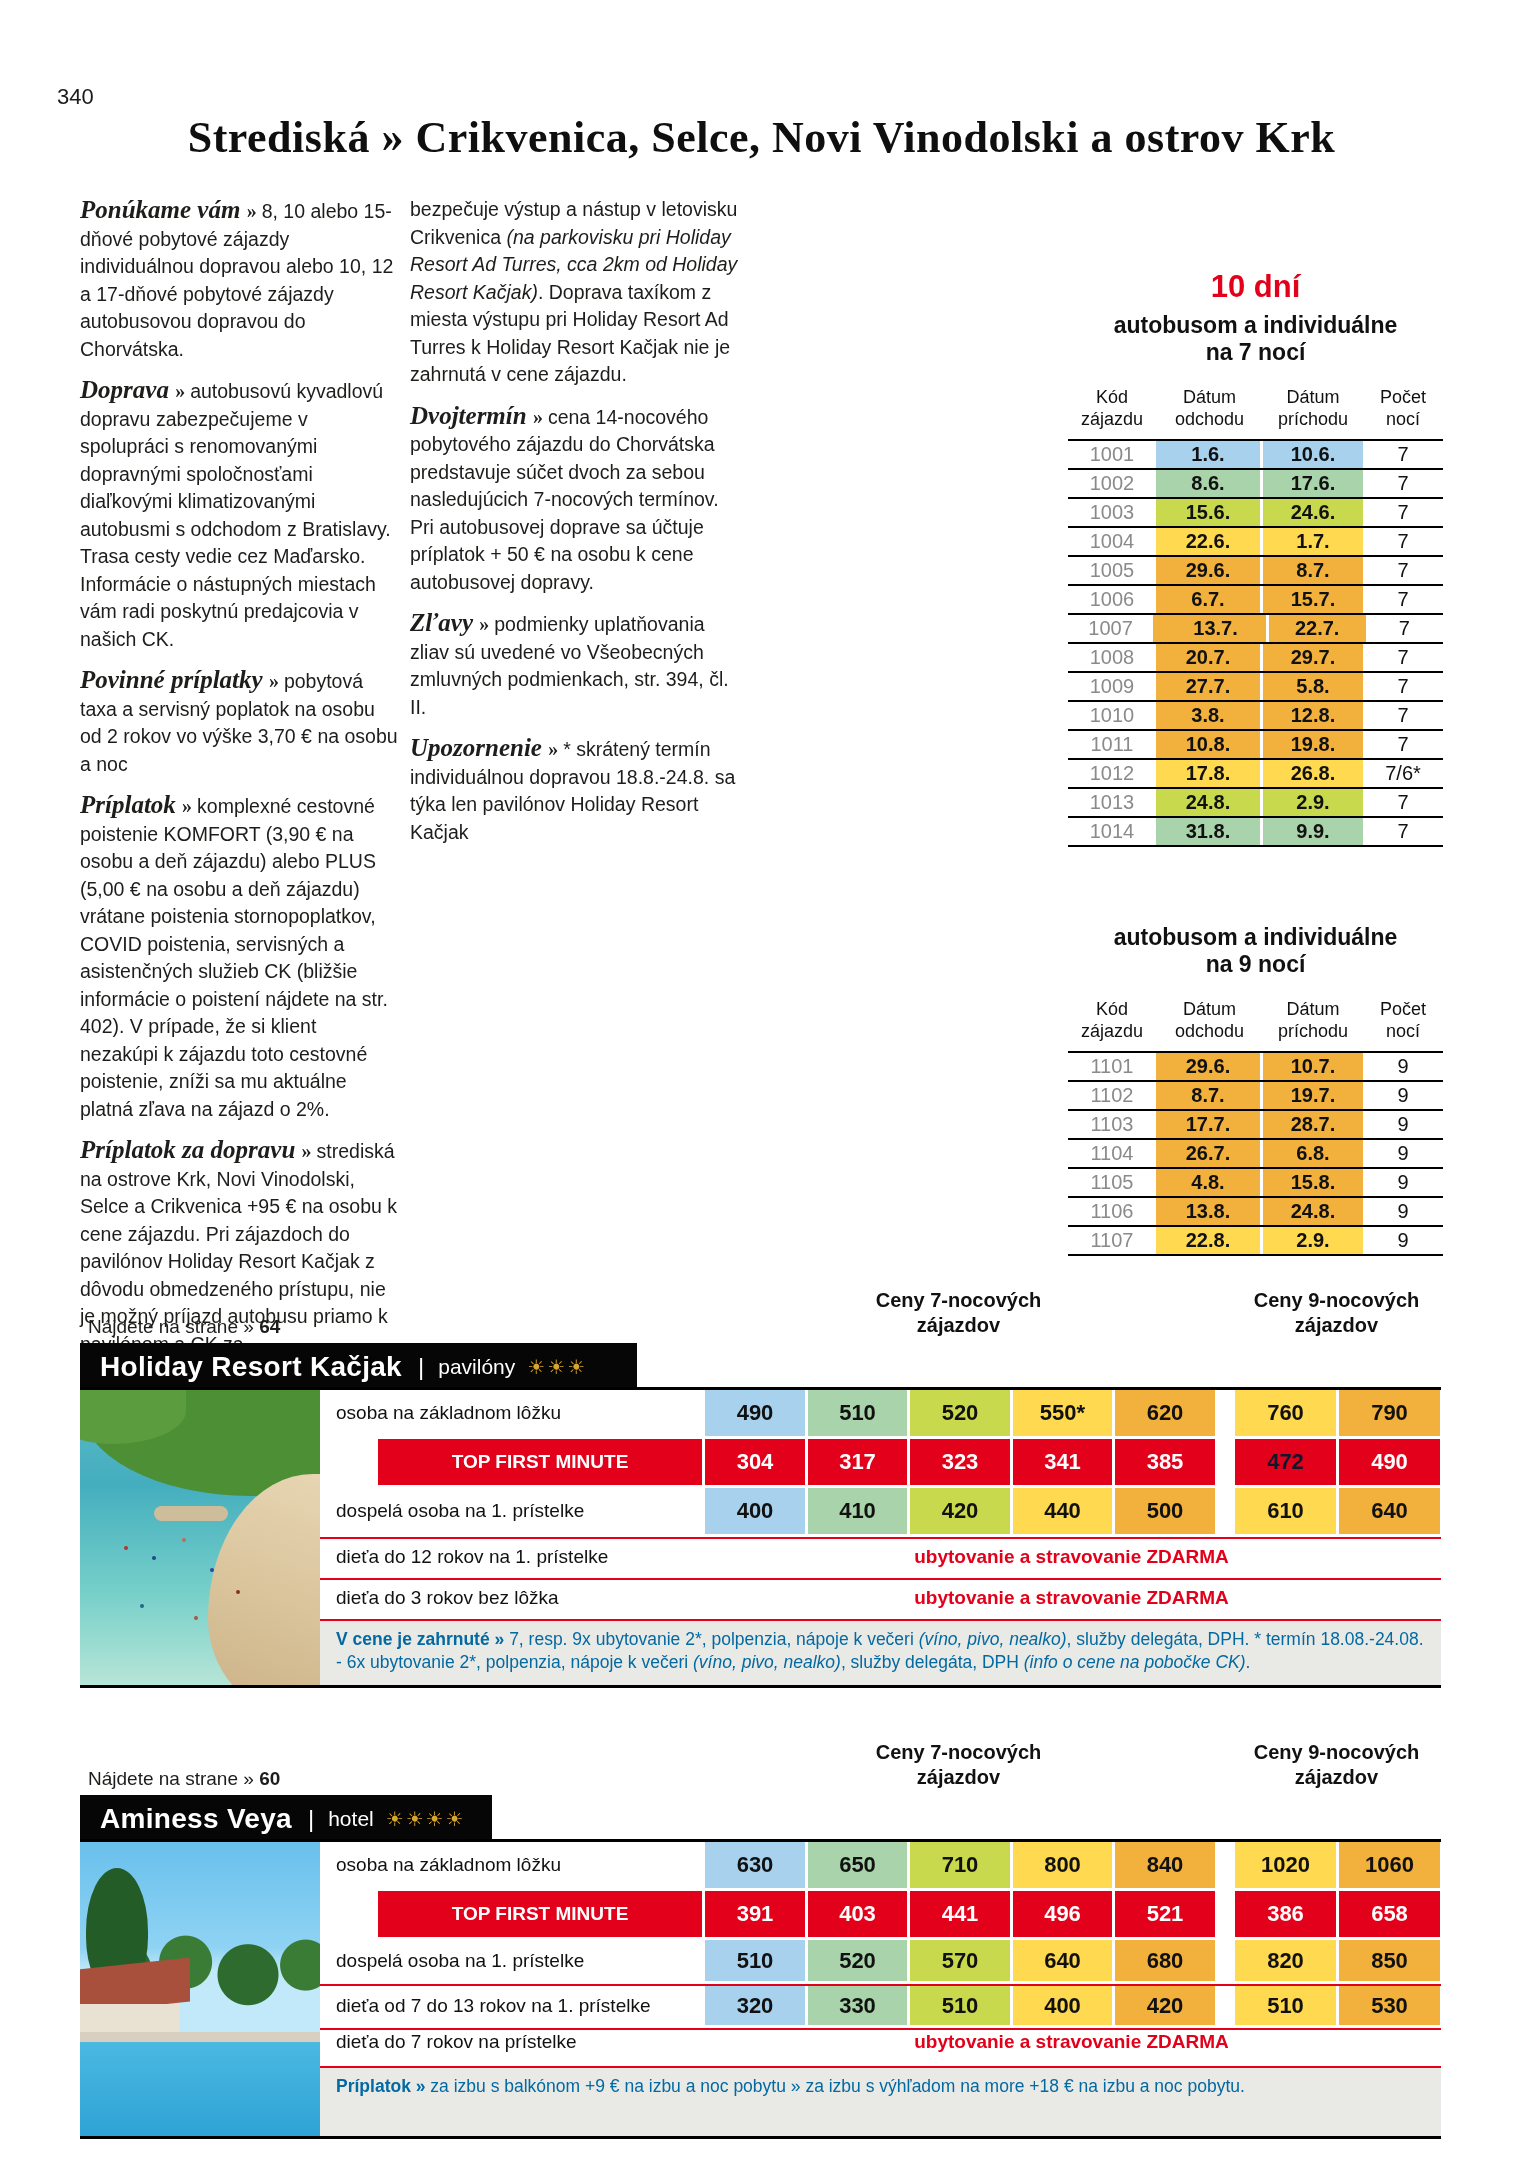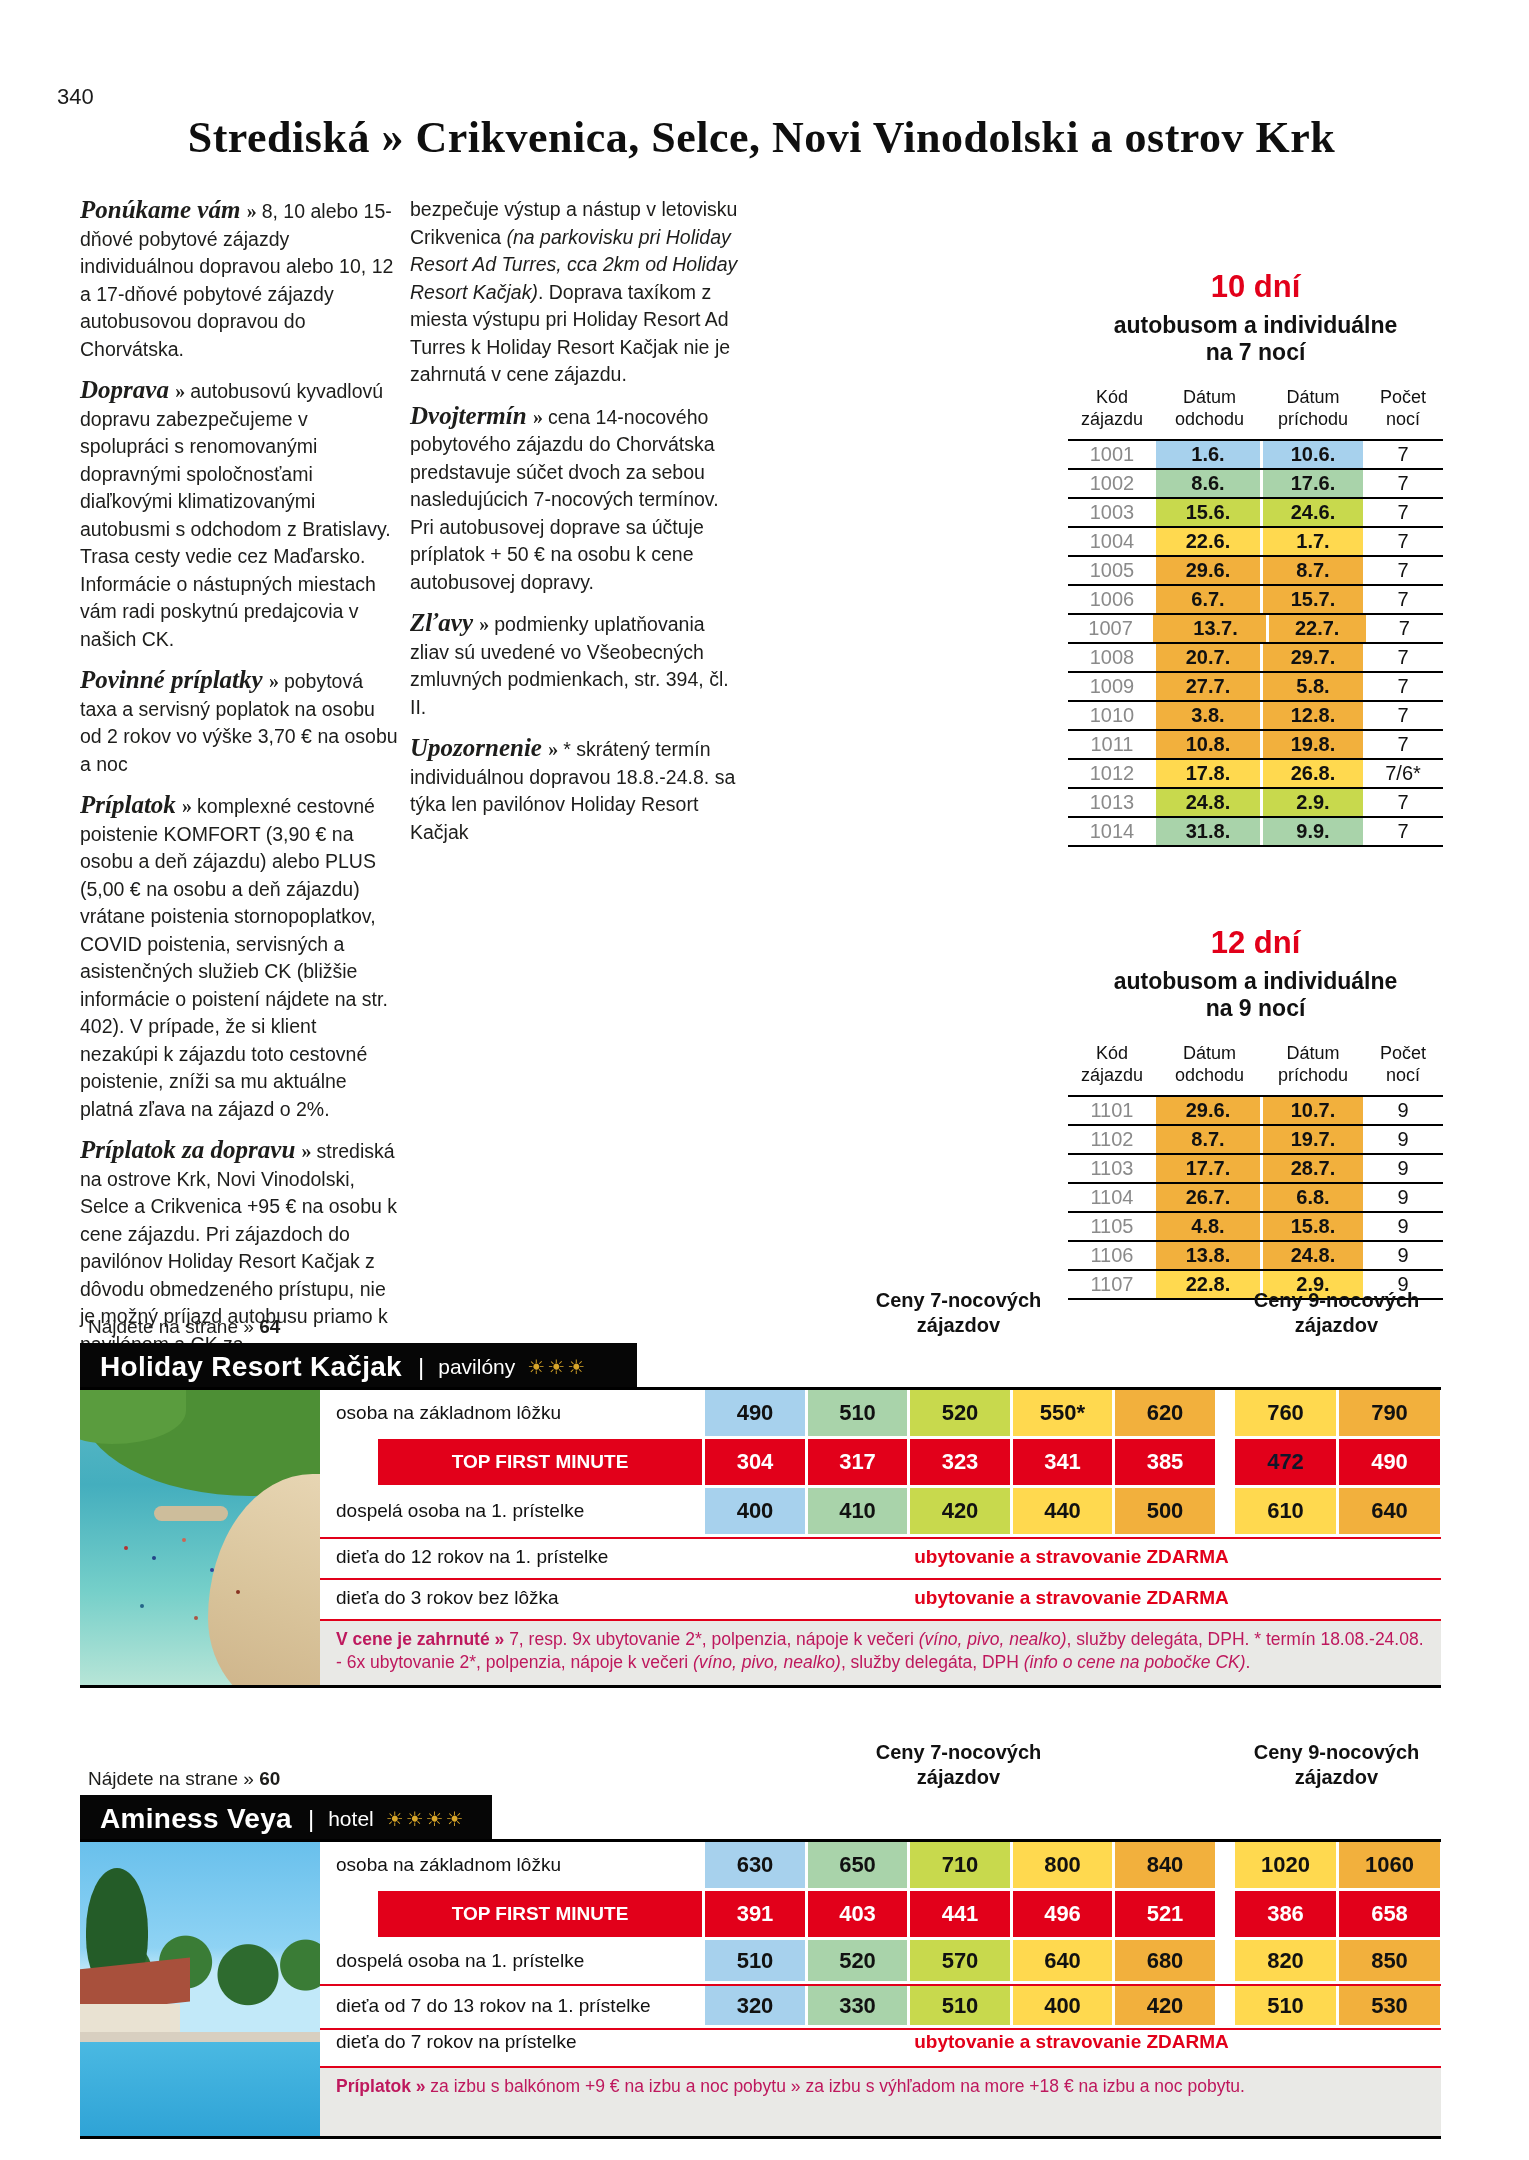--- a/index.html
+++ b/index.html
@@ -66,21 +66,21 @@
   .p-toplabel{width:324px;display:flex;align-items:center;justify-content:center;
               font-size:19px;font-weight:bold;color:#fff;}
   .p-free{flex:1;display:flex;align-items:center;justify-content:center;font-size:19px;font-weight:bold;}
   .sep-red{border-top:2px solid #e2001a;}
   .pb1 .p-r0,.pb1 .p-r1,.pb1 .p-r2{height:49px;}
   .pb1 .p-r3,.pb1 .p-r4{height:41px;}
   .pb2 .p-r0,.pb2 .p-r1{height:49px;}
   .pb2 .p-r2,.pb2 .p-r3{height:44px;}
   .pb2 .p-r4{height:28px;}
   .pb-note{position:absolute;left:240px;width:1121px;background:#e9e9e6;border-top:2px solid #e2001a;
-           padding:7px 12px 0 16px;font-size:17.5px;line-height:23px;box-sizing:border-box;color:#be185d;}
+           padding:7px 12px 0 16px;font-size:17.5px;line-height:23px;box-sizing:border-box;color:#0369a1;}
   .pb1 .pb-note{top:331px;height:66px;}
   .pb2 .pb-note{top:326px;height:70px;}
   .pb-bottom{position:absolute;left:0;width:1361px;height:3px;background:#000;}
   .pb1 .pb-bottom{top:397px;}
   .pb2 .pb-bottom{top:396px;}
 
   
   .photo{position:absolute;left:0;top:102px;width:240px;overflow:hidden;}
   .pb1 .photo{height:295px;background:linear-gradient(180deg,#79c7e6 0%,#57b7c6 8%,#44aebe 32%,#75cfc9 68%,#b7e5d7 100%);}
   .ph{position:absolute;}
@@ -227,21 +227,20 @@
       <div class="dt-row">
         <div class="dt-code">1014</div>
         <div class="dt-dep" style="background: rgb(169, 211, 170);">31.8.</div>
         <div class="dt-gapc"></div>
         <div class="dt-arr" style="background: rgb(169, 211, 170);">9.9.</div>
         <div class="dt-nn">7</div>
       </div>
     </div>
   </div>
 <div class="dt dt12">
-    <div class="dt-title" style="color: rgb(226, 0, 26);">12 dní</div>
     <div class="dt-sub">autobusom a individuálne</div>
     <div class="dt-sub">na 9 nocí</div>
     <div class="dt-head">
       <div class="dt-h dt-h0">Kód<br>zájazdu</div>
       <div class="dt-h dt-h1">Dátum<br>odchodu</div>
       <div class="dt-h dt-h2">Dátum<br>príchodu</div>
       <div class="dt-h dt-h3">Počet<br>nocí</div>
     </div>
     <div class="dt-body">
       <div class="dt-row">

